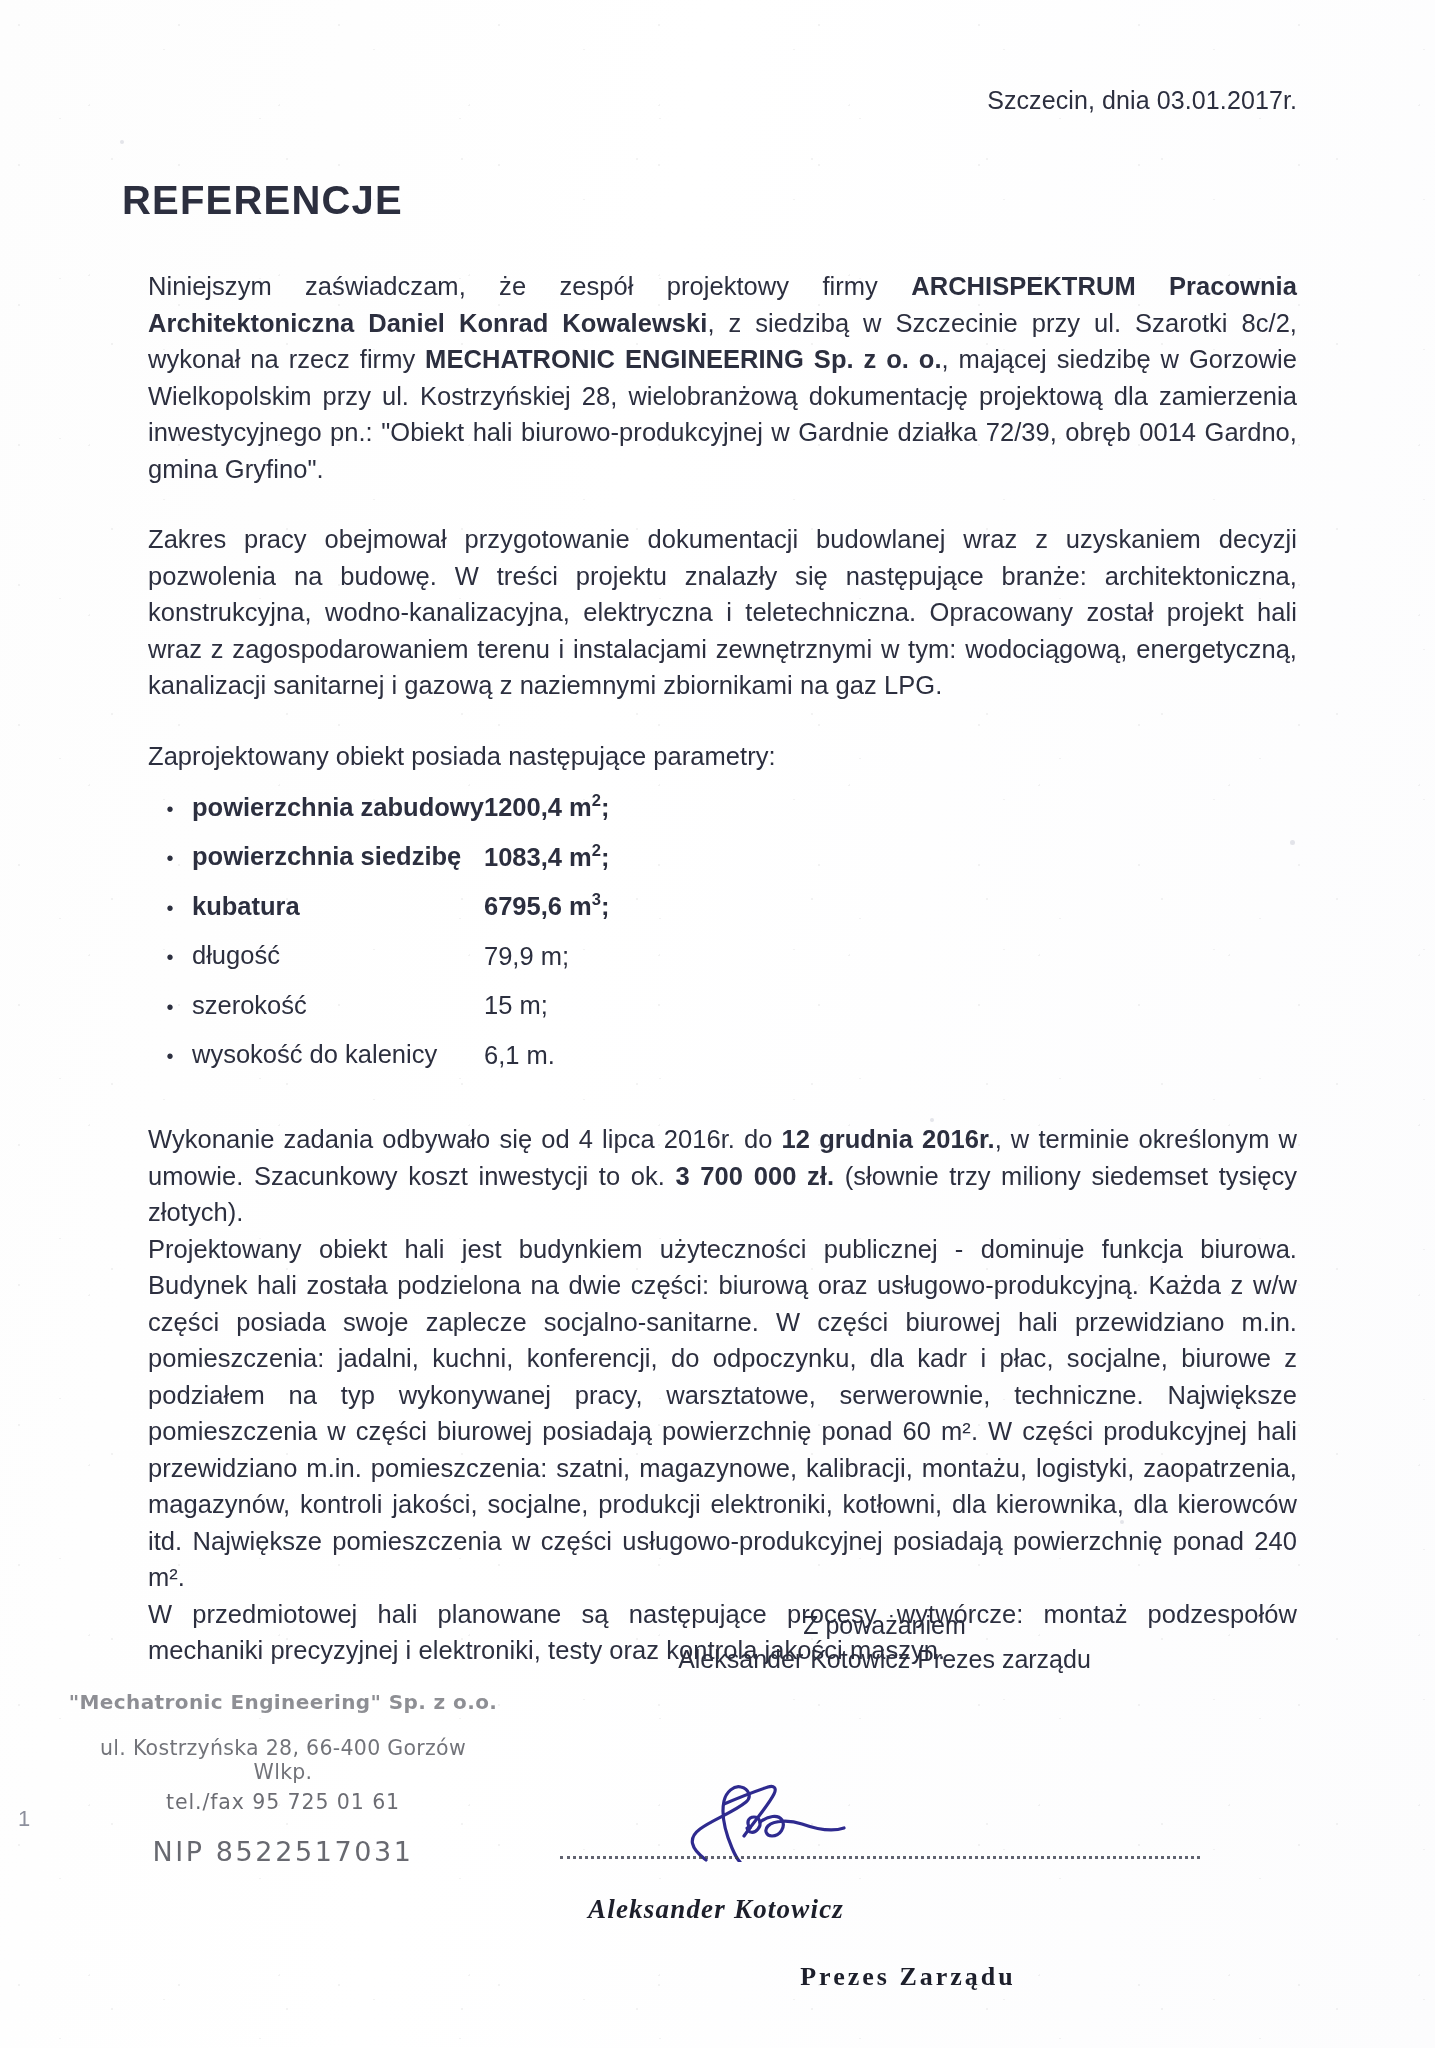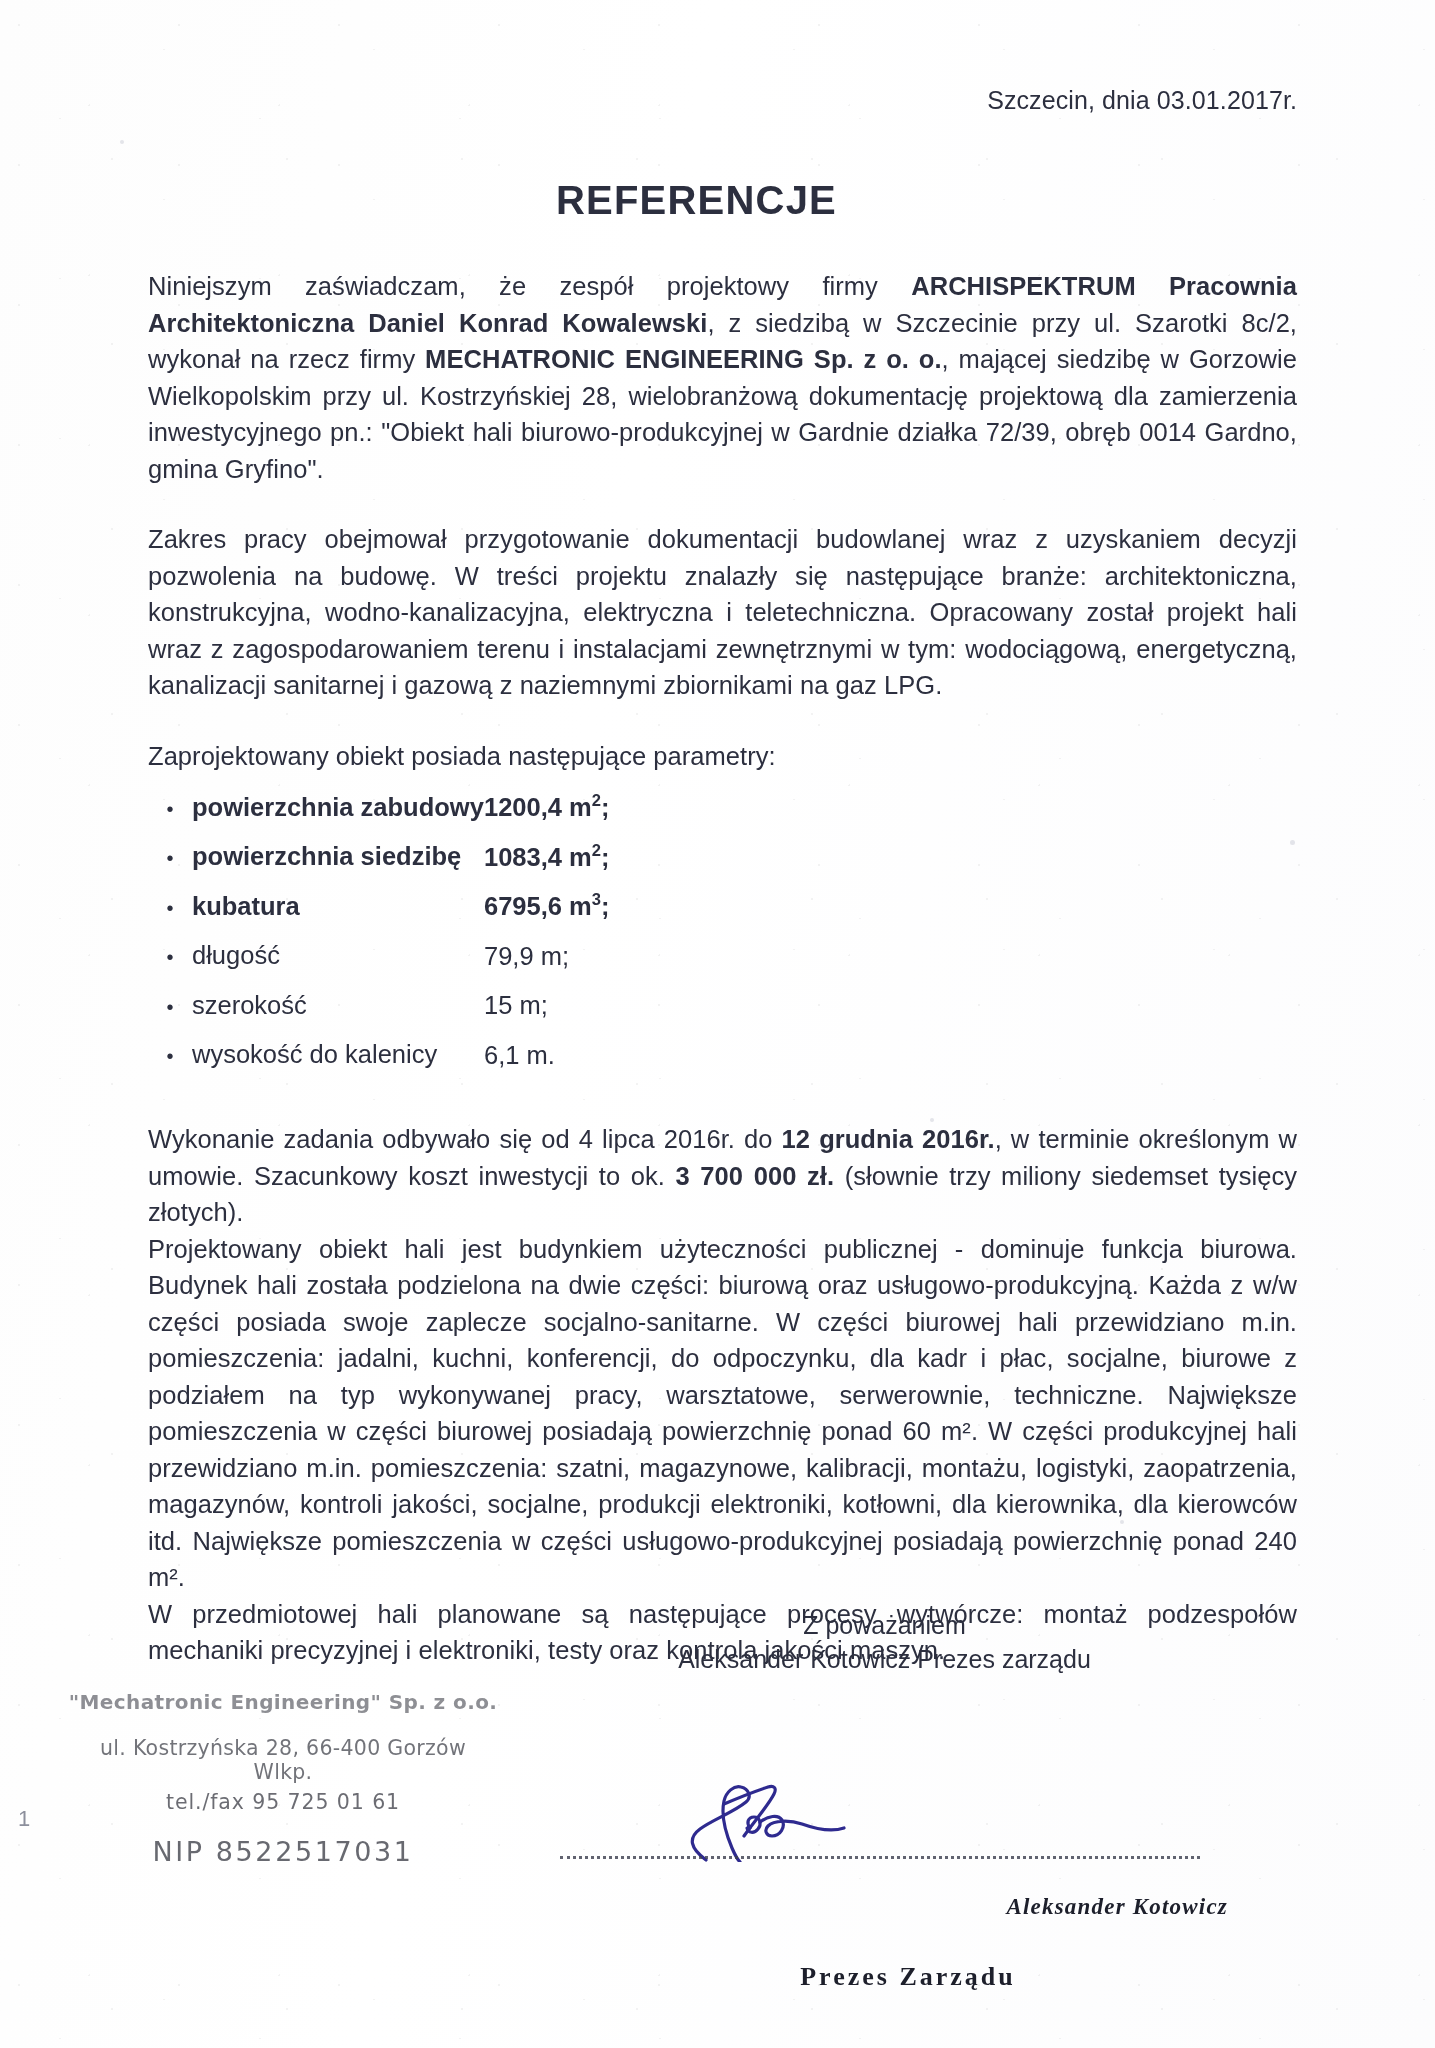--- a/index.html
+++ b/index.html
@@ -40,21 +40,21 @@
     top:86px; right:0;
     font-size:25px;
     letter-spacing:.1px;
     white-space:nowrap;
   }
 
   .doc-title{
     position:absolute;
     top:178px;
     left:0; right:0;
-    text-align:center;
+    text-align:left;
     font-size:40px;
     font-weight:bold;
     letter-spacing:1.2px;
     transform:translateX(-26px);
   }
 
   .body-block{
     position:absolute;
     top:268px;
     left:0; right:0;
@@ -165,26 +165,26 @@
   .dotted-line{
     position:absolute;
     top:66px; left:0;
     width:640px;
     border-bottom:3px dotted #3a3d4d;
     opacity:.8;
   }
   .sig-name{
     position:absolute;
     top:104px; left:0; width:640px;
-    text-align:right;
+    text-align:left;
     transform:translateX(28px);
     font-family:"Liberation Serif", serif;
     font-style:italic;
     font-weight:bold;
-    font-size:23px;
+    font-size:27px;
     letter-spacing:1.2px;
     color:#1d1f2b;
   }
   .sig-role{
     position:absolute;
     top:172px; left:0; width:640px;
     text-align:center;
     transform:translateX(28px);
     font-family:"Liberation Serif", serif;
     font-weight:bold;

